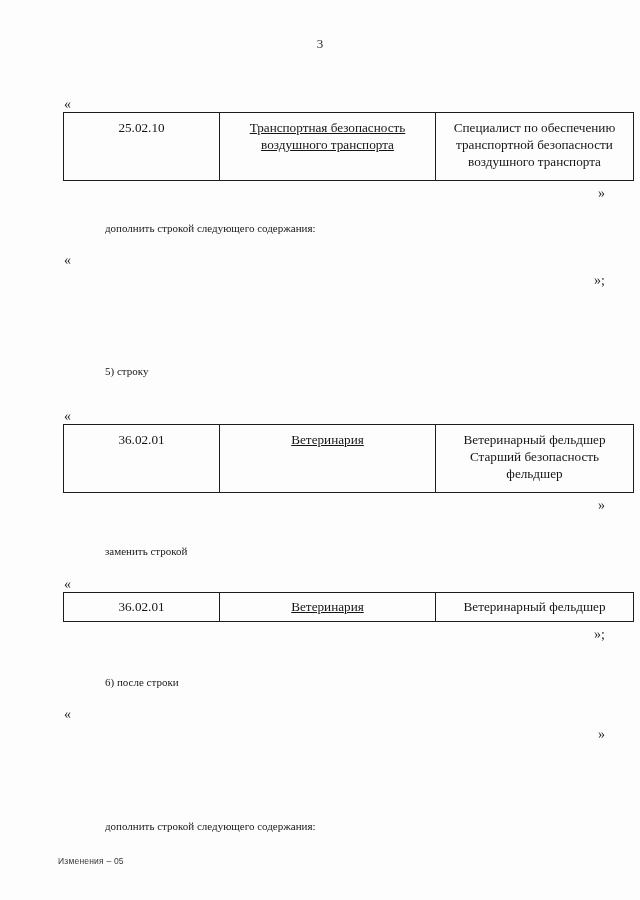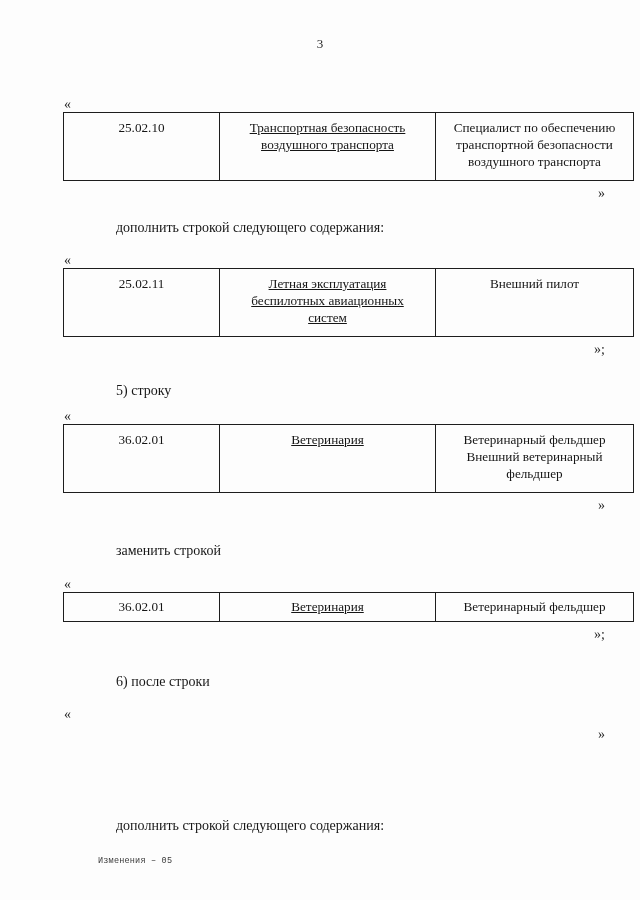--- a/index.html
+++ b/index.html
@@ -77,37 +77,35 @@
     line-height: 16px;
     padding-top: 5px;
     padding-right: 1px;
     color: #2b2b2b;
   }
 
   
   .para {
     position: absolute;
     left: 105px;
-    font-size: 14px;
+    font-size: 11px;
     line-height: 18px;
     color: #171717;
     white-space: nowrap;
-    margin-left: 11px;
   }
 
   
   .footer-note {
     position: absolute;
     left: 58px;
     top: 856px;
     font-size: 8.5px;
     letter-spacing: 0.2px;
     color: #3a3a3a;
-    font-family: Liberation Mono, monospace;
-    margin-left: 40px;
+    font-family: Liberation Sans, sans-serif;
   }
 
   .cell-line { display: block; }
 </style>
 </head>
 <body>
 
 <div class="page">
 
   <div class="page-number">3</div>
@@ -130,52 +128,37 @@
       </tr>
     </tbody>
       </table>
     <div class="close-quote">»</div>
   </div>
 
   <div class="para" style="top:219px;">дополнить строкой следующего содержания:</div>
 
   <div class="block" style="top:256px;">
     <div class="open-quote">«</div>
-    <table class="doc-table">
-      <tbody>
-          <tr>
-        <td class="col-code">25.02.11</td>
-        <td class="col-name">
-          <span class="cell-line">Летная эксплуатация</span>
-          <span class="cell-line">беспилотных авиационных</span>
-          <span class="cell-line">систем</span>
-        </td>
-        <td class="col-qual">
-          <span class="cell-line">Внешний пилот</span>
-        </td>
-      </tr>
-    </tbody>
-      </table>
     <div class="close-quote">»;</div>
   </div>
 
-  <div class="para" style="top:382px;font-family:Liberation Serif, serif;">5) строку</div>
+  <div class="para" style="top:362px;font-family:Liberation Serif, serif;">5) строку</div>
 
   <div class="block" style="top:412px;">
     <div class="open-quote">«</div>
     <table class="doc-table">
       <tbody>
           <tr>
         <td class="col-code">36.02.01</td>
         <td class="col-name">
           <span class="cell-line">Ветеринария</span>
         </td>
         <td class="col-qual">
           <span class="cell-line">Ветеринарный фельдшер</span>
-          <span class="cell-line">Внешний ветеринарный</span>
+          <span class="cell-line">Старший безопасность</span>
           <span class="cell-line">фельдшер</span>
         </td>
       </tr>
     </tbody>
       </table>
     <div class="close-quote">»</div>
   </div>
 
   <div class="para" style="top:542px;">заменить строкой</div>
 

